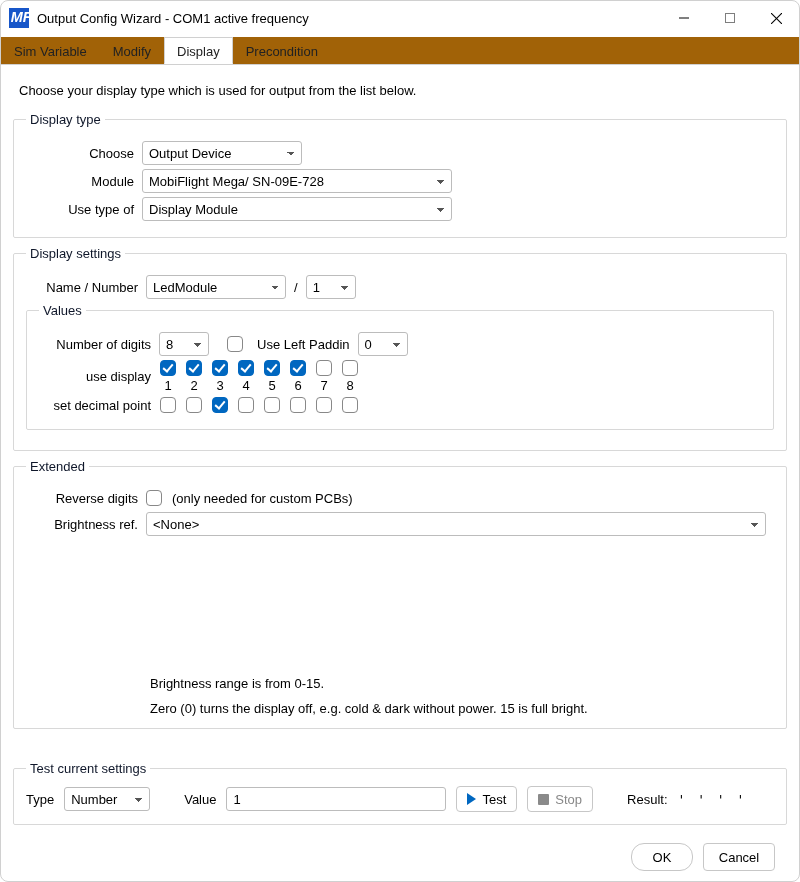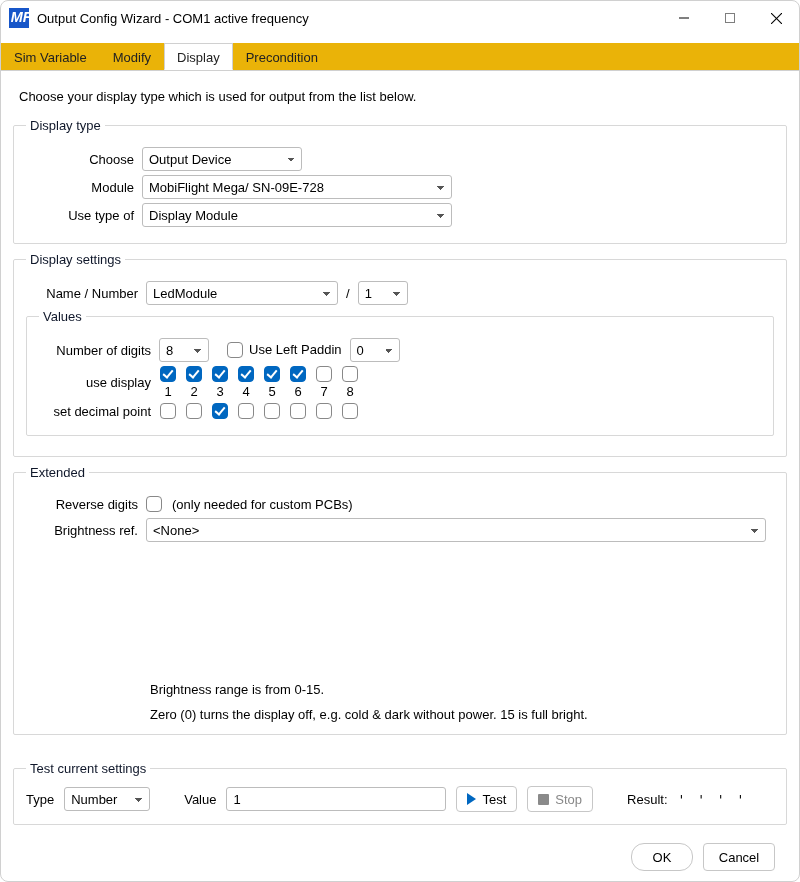--- a/index.html
+++ b/index.html
@@ -7,44 +7,44 @@
   .window { width: 800px; height: 882px; border: 1px solid #d0d0d0; border-radius: 8px; display: flex; flex-direction: column; overflow: hidden; }
   .titlebar { height: 34px; display: flex; align-items: center; padding-left: 8px; }
   .mf-icon { width: 20px; height: 18px; display:flex; align-items:center; justify-content:center; margin-right: 8px; }
   .title-text { flex: 1; font-size: 13px; }
   .win-controls { display: flex; }
   .win-btn { width: 46px; height: 32px; display:flex; align-items:center; justify-content:center; color:#555; }
   .win-btn svg { width: 10px; height: 10px; stroke: #000; stroke-width: 1; fill: none; }
   .win-btn.close svg { width: 11px; height: 11px; }
   .win-btn.max { opacity: 0.5; }
   .win-btn.min svg { color:#333; }
-  .tabstrip { display:flex; border-bottom: 1px solid #d0d0d0; background:#eab308; padding: 0 0 0 0; height: 28px; margin-top:8px;}
+  .tabstrip { display:flex; border-bottom: 1px solid #d0d0d0; background:#a16207; padding: 0 0 0 0; height: 28px; margin-top:2px;}
   .tab { padding: 6px 12px 5px 12px; border: 1px solid transparent; border-bottom:none; color:#222; cursor:default; }
   .tab.active { background:#fff; border-color:#d0d0d0; border-bottom: 1px solid #fff; position:relative; top:0px; }
   .content { flex:1; padding: 12px 12px 10px 12px; display:flex; flex-direction:column; overflow:hidden;}
   .intro { margin: 6px 6px 14px 6px; }
   fieldset { border: 1px solid #d8d8d8; border-radius: 2px; margin: 0 0 8px 0; padding: 10px 12px 12px 12px; }
   legend { padding: 0 4px; color:#0f172a; font-size: 13px; }
   .row { display:flex; align-items:center; margin: 4px 0; }
   .lbl { text-align: right; padding-right: 8px; }
   .lbl.w1 { width: 116px; }
   .lbl.w2 { width: 120px; }
   select, input[type=text] { border: 1px solid #bcbcbc; border-radius: 3px; padding: 3px 6px; background:#fff; height: 24px; }
   select { appearance: none; padding-right: 22px; background-image: linear-gradient(45deg, transparent 50%, #555 50%), linear-gradient(135deg, #555 50%, transparent 50%); background-position: right 10px top 10px, right 6px top 10px; background-size: 4px 4px, 4px 4px; background-repeat:no-repeat;}
   .sel-sm { width: 160px; }
   .sel-md { width: 310px; }
   .sel-ddnum { width: 50px; }
-  .sel-name { width: 192px; }
+  .sel-name { width: 140px; }
   .slash { padding: 0 8px; }
   .checkboxes { display:flex; gap: 8px; }
   .col { display:flex; flex-direction:column; align-items:center; width: 18px; }
   .cb { width:16px; height:16px; border:1px solid #888; border-radius:4px; display:flex; align-items:center; justify-content:center; background:#fff; }
   .cb.checked { background:#0067c0; border-color:#0067c0; }
   .cb.checked::after { content:""; width:4px; height:8px; border:solid #fff; border-width:0 2px 2px 0; transform: rotate(40deg); margin-top:-2px; }
-  .cb-inline { display:flex; gap:6px; }
+  .cb-inline { display:flex; align-items:center; gap:14px; }
   .cbnum-label { margin-top: 2px; font-size:13px; }
   .decimal-row { margin-top: 4px; }
   fieldset.extended .row { margin: 6px 0; }
   .bright-sel { flex:1; max-width: 620px; }
   .note { margin: 4px 0 0 124px; }
   .fill { flex:1; }
   .spacer-extended { height: 130px; }
   .test-fs { margin-top: auto; }
   .footer-row { display:flex; align-items:center; gap: 10px; }
   .val-input { width: 220px; }

